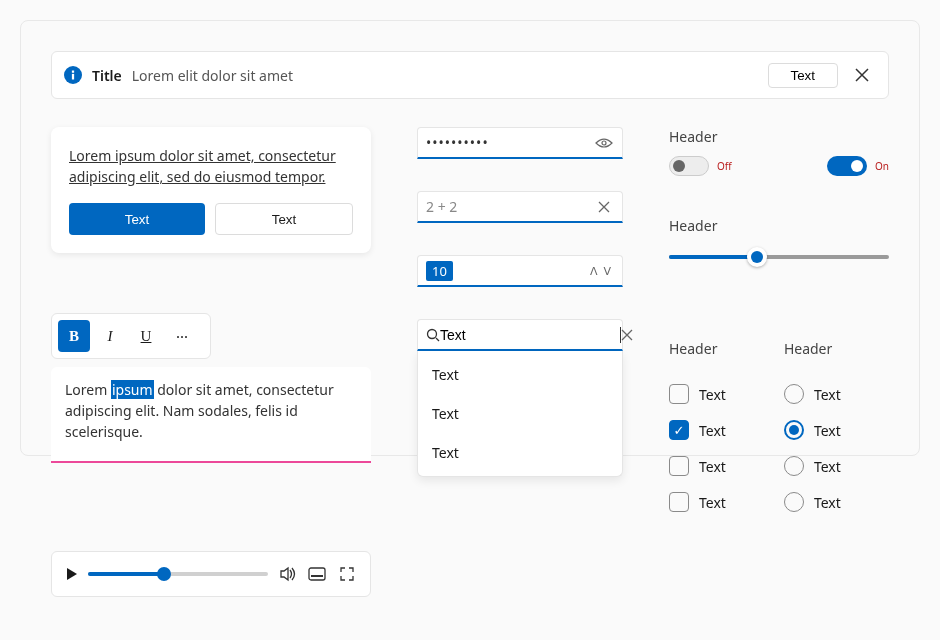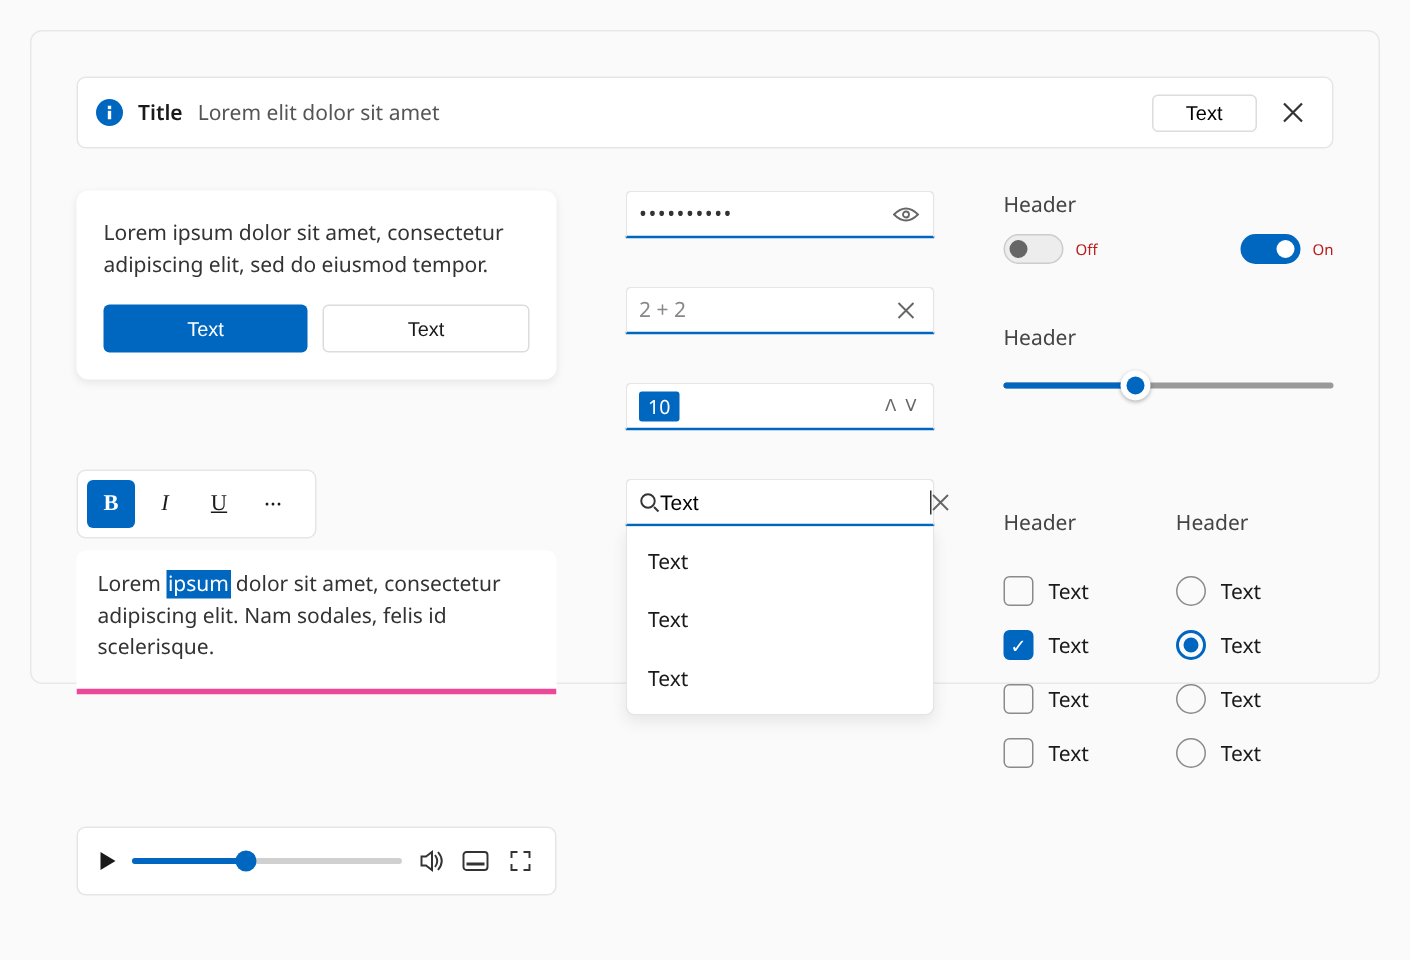--- a/index.html
+++ b/index.html
@@ -61,21 +61,21 @@
   .col3 { flex: 1; }
 
   
   .card {
     background: #fff;
     border-radius: 8px;
     box-shadow: 0 2px 6px rgba(0,0,0,0.08);
     padding: 18px;
     margin-bottom: 60px;
   }
-  .card p { color: #333; line-height: 1.5; margin-bottom: 16px; }
+  .card p { color: #333; line-height: 1.5; margin-bottom: 16px; text-decoration: underline; }
   .card-buttons { display:flex; gap:10px; }
   .btn-primary {
     flex:1; background:#0067c0; color:#fff; border:none;
     border-radius:4px; height:32px; cursor:pointer;
   }
   .btn-secondary {
     flex:1; background:#fff; color:#1a1a1a; border:1px solid #dcdcdc;
     border-radius:4px; height:32px; cursor:pointer;
   }
 
@@ -88,21 +88,21 @@
   .tb-btn {
     width:32px; height:32px; display:flex; align-items:center; justify-content:center;
     border-radius:4px; cursor:pointer; font-size:15px;
   }
   .tb-btn.active { background:#0067c0; color:#fff; font-weight:700; }
   .tb-label { font-family: "Times New Roman", serif; }
 
   
   .editor {
     background:#fff; min-height:96px; padding:12px 14px;
-    border-bottom:4px solid #ec4899; border-radius:6px 6px 0 0;
+    border-bottom:2px solid #ec4899; border-radius:6px 6px 0 0;
     color:#333; line-height:1.5; margin-bottom:88px;
   }
   .editor .sel { background:#0067c0; color:#fff; padding:0 1px; }
 
   
   .player {
     background:#fff; border:1px solid #e5e5e5; border-radius:6px;
     height:46px; display:flex; align-items:center; padding:0 12px; gap:8px;
   }
   .play-btn { cursor:pointer; }

